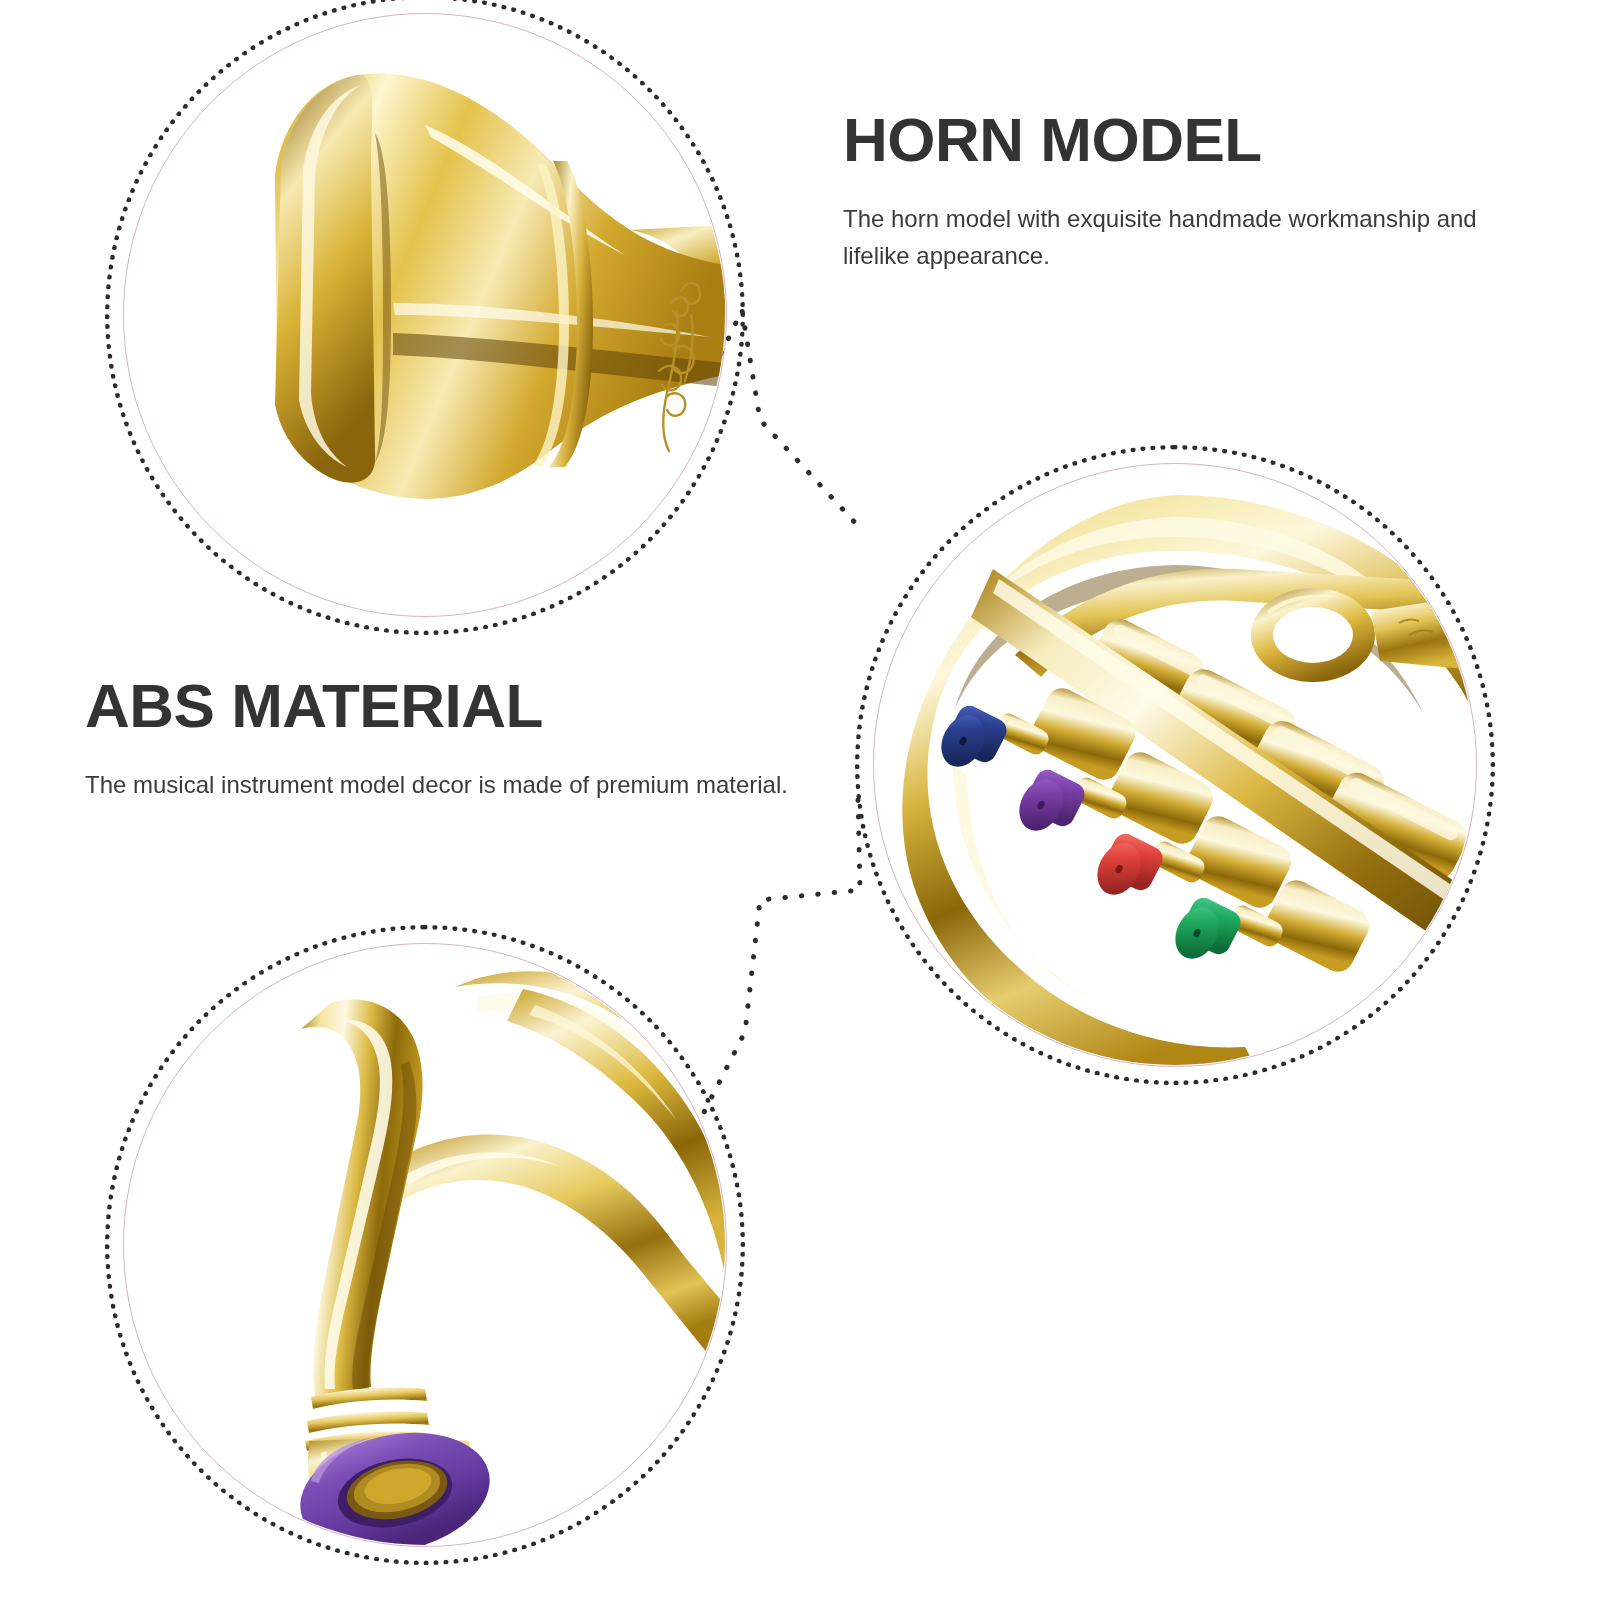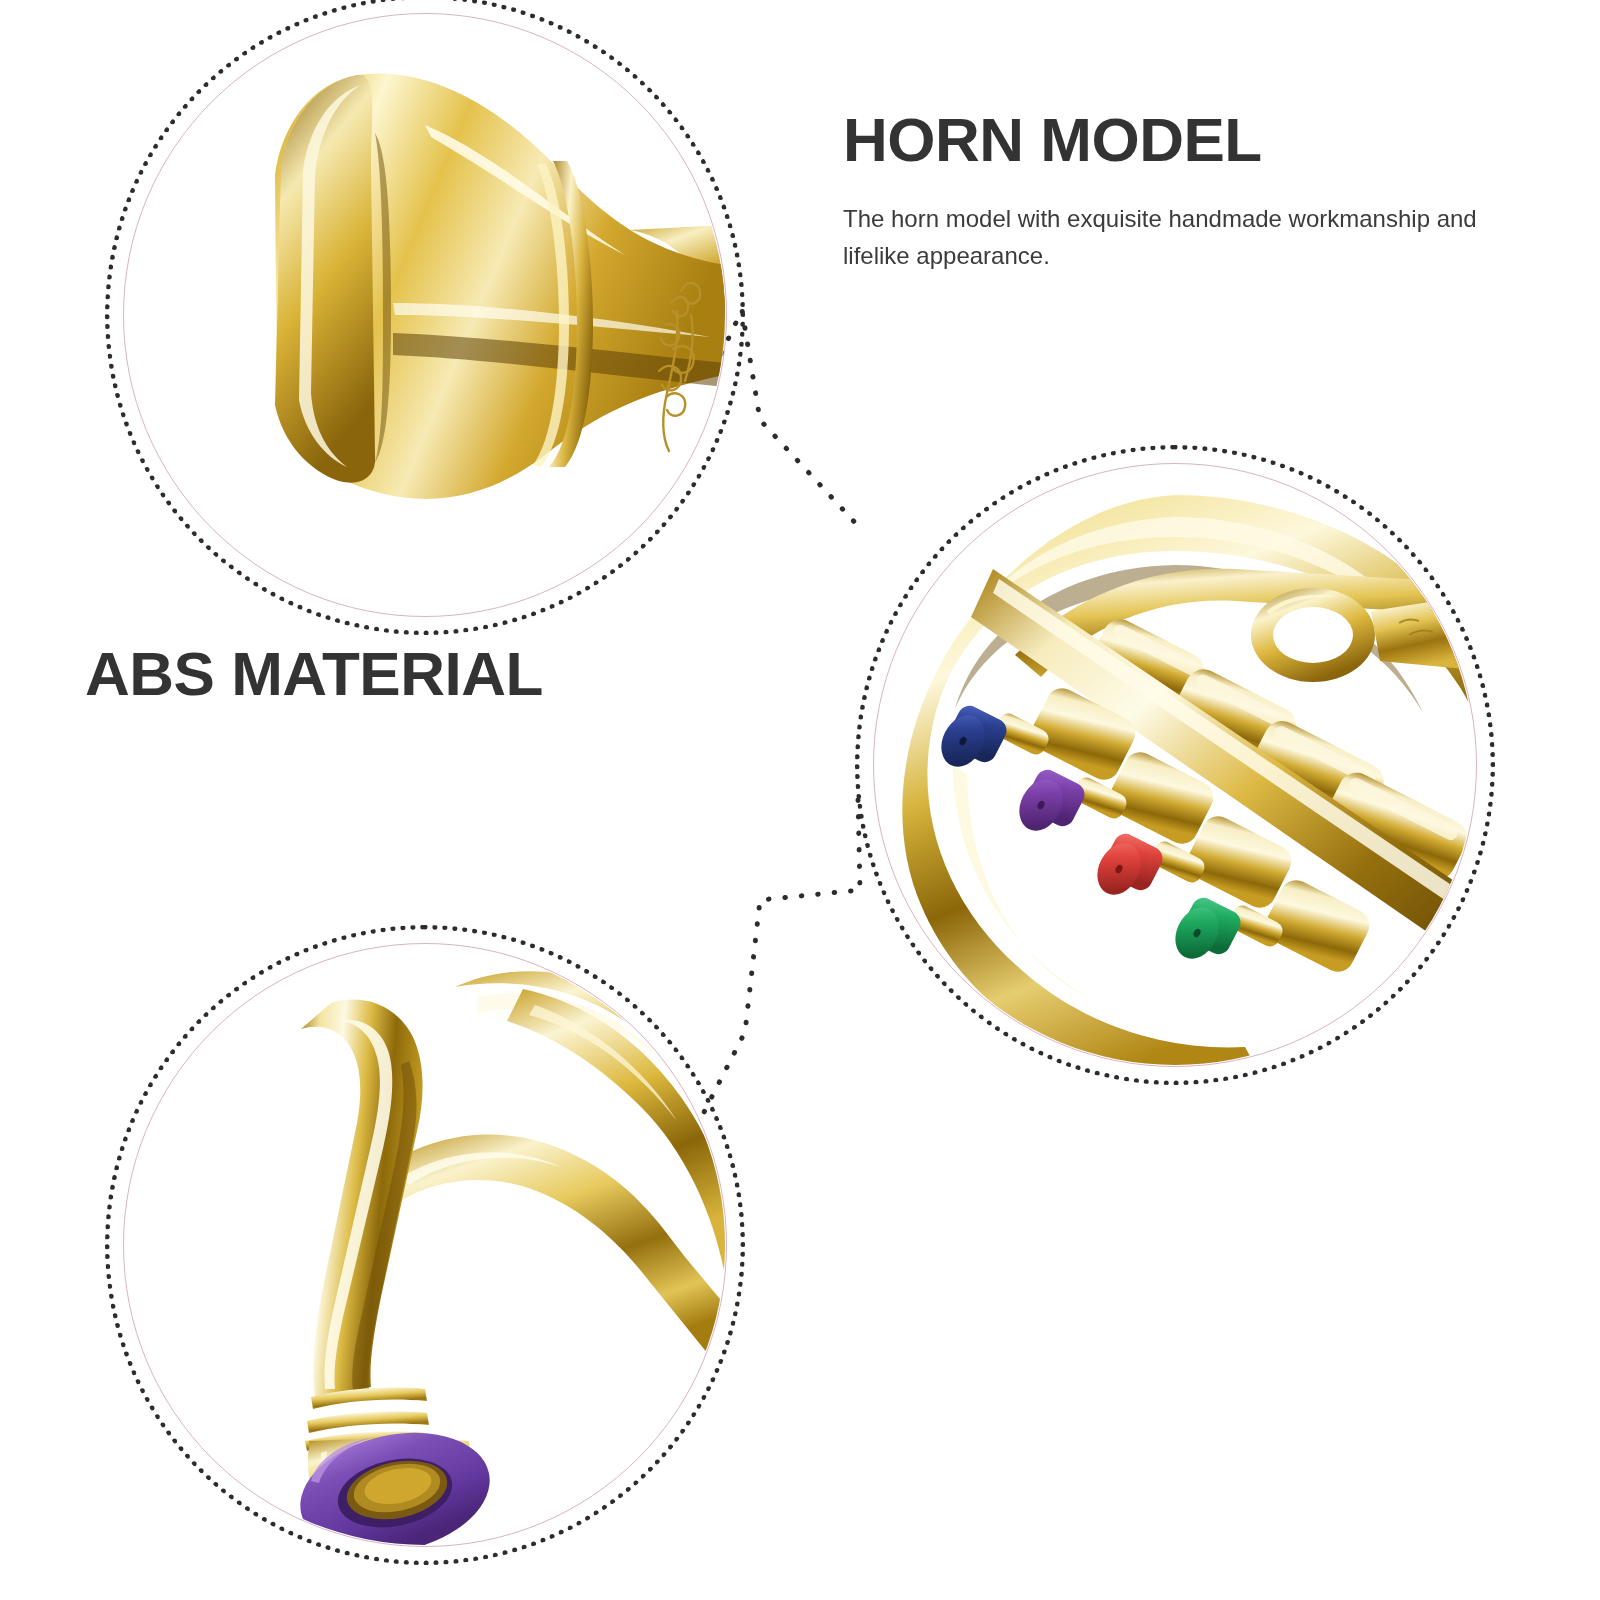--- a/index.html
+++ b/index.html
@@ -36,21 +36,21 @@
   .feature-desc {
     font-family: "Liberation Sans", sans-serif;
     font-weight: normal;
     font-size: 24px;
     line-height: 1.52;
     color: #3b3b3b;
     margin: 0;
   }
 
   #block-horn    { left: 843px; top: 108px;  width: 700px; }
-  #block-abs     { left: 85px;  top: 642px;  width: 740px; }
+  #block-abs     { left: 85px;  top: 674px;  width: 740px; }
   #block-lifelike{ left: 828px; top: 1213px; width: 680px; }
 
   
   .photo-circle {
     position: absolute;
     border-radius: 50%;
   }
   .circle-dots {
     position: absolute;
     inset: 0;
@@ -509,16 +509,17 @@
     <div class="circle-dots"></div>
   </div>
 
   <div class="feature-block" id="block-horn">
     <h2 class="feature-title">HORN MODEL</h2>
     <p class="feature-desc">The horn model with exquisite handmade workmanship and lifelike appearance.</p>
   </div>
 
   <div class="feature-block" id="block-abs">
     <h2 class="feature-title">ABS MATERIAL</h2>
+    <p class="feature-desc">The musical instrument model decor is made of premium material.</p>
   </div>
 
 
 </div>
 
 </body></html>

